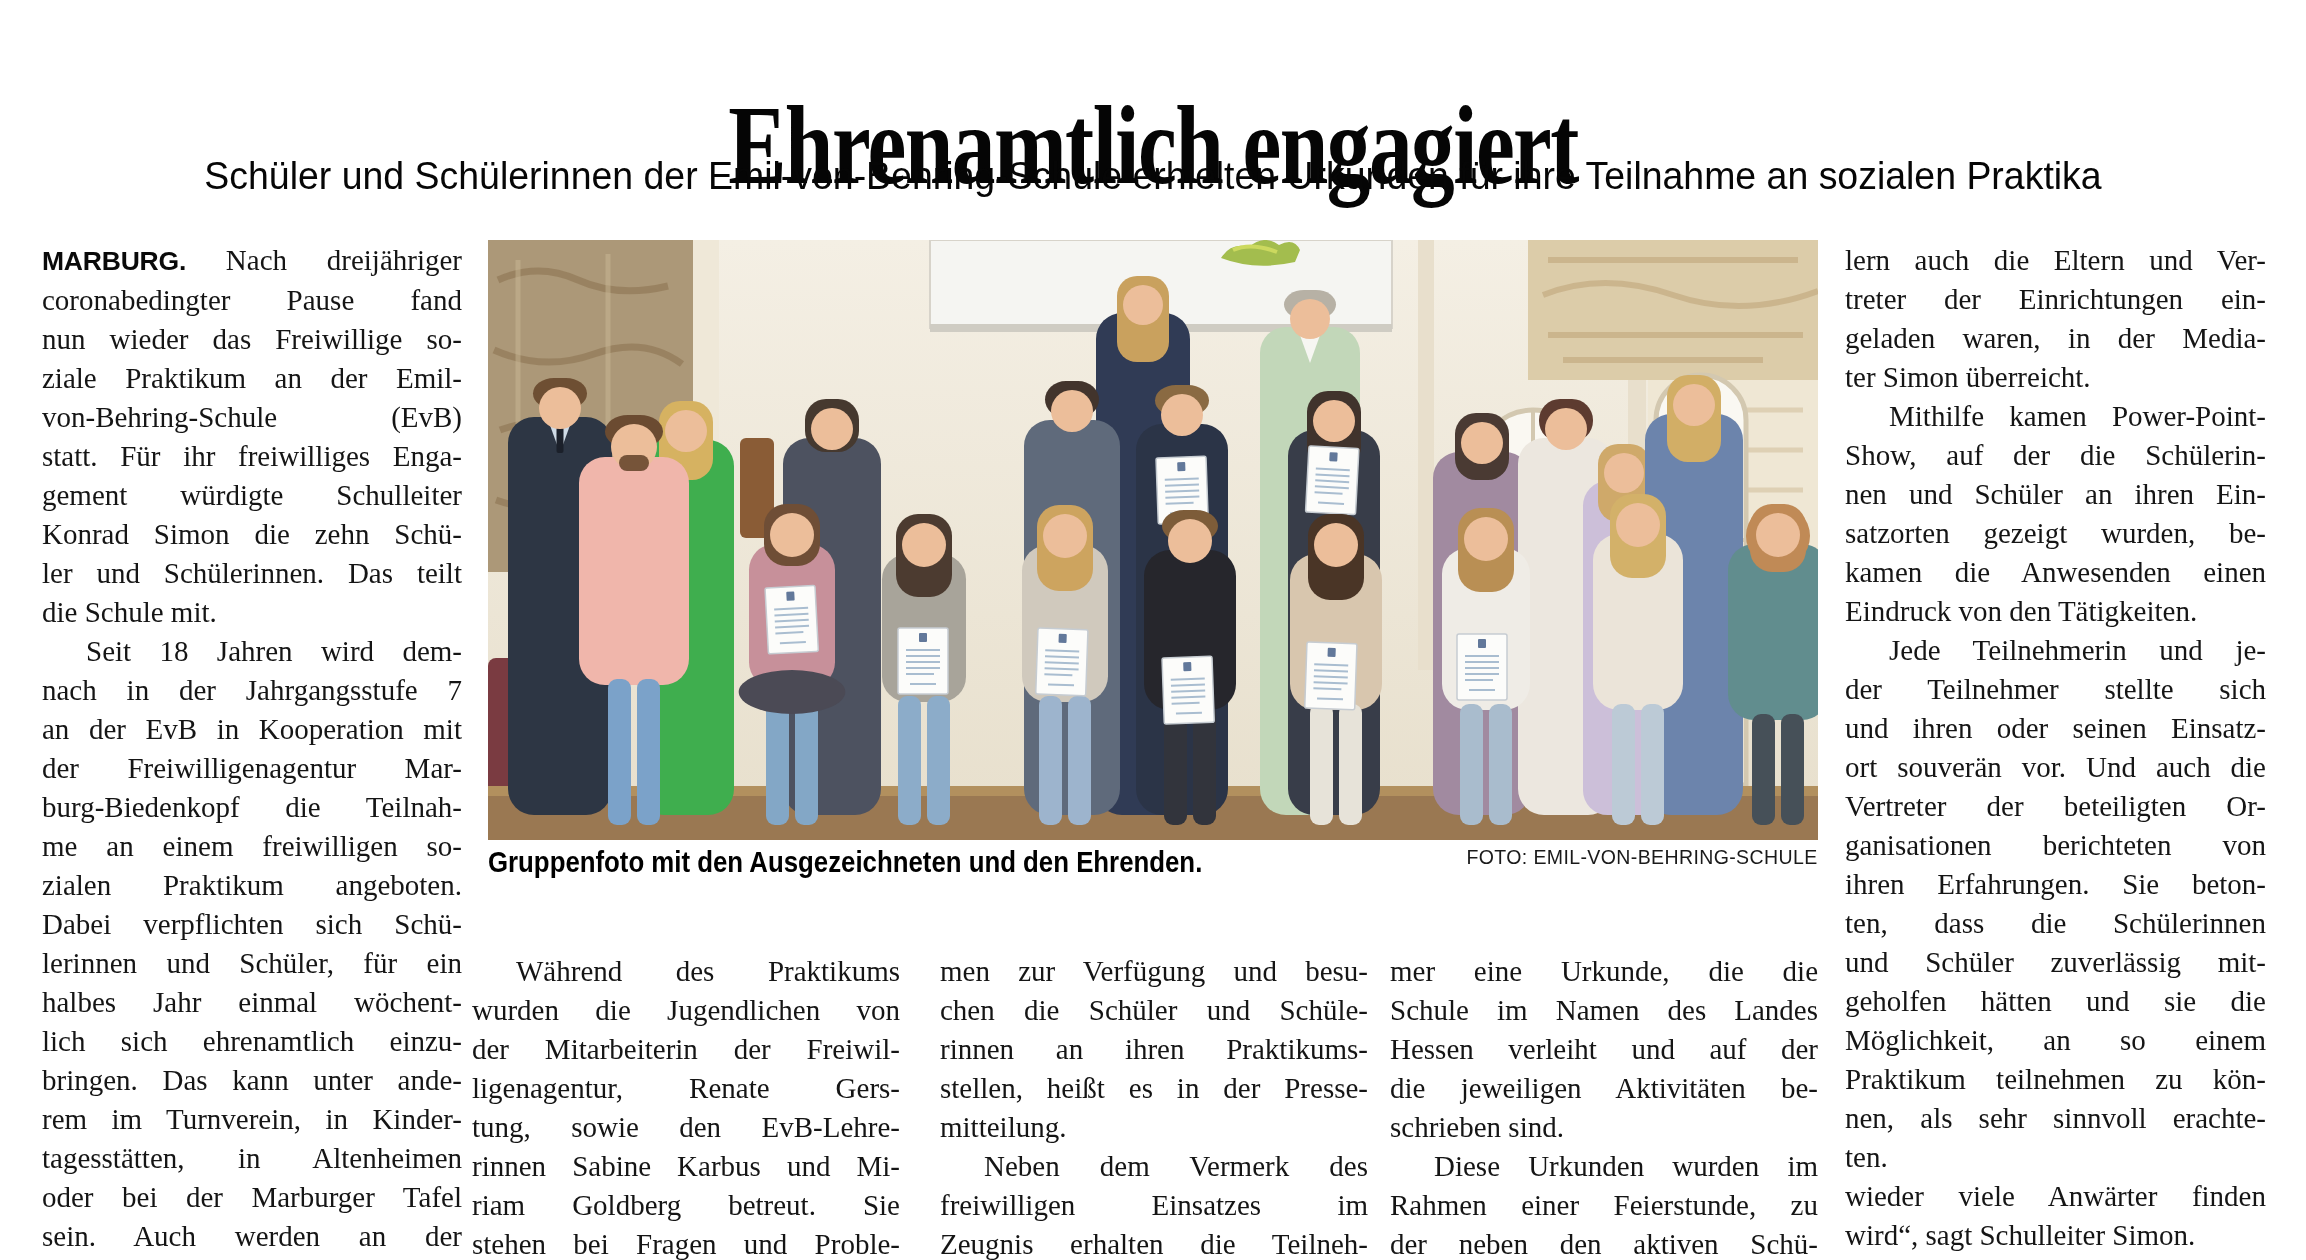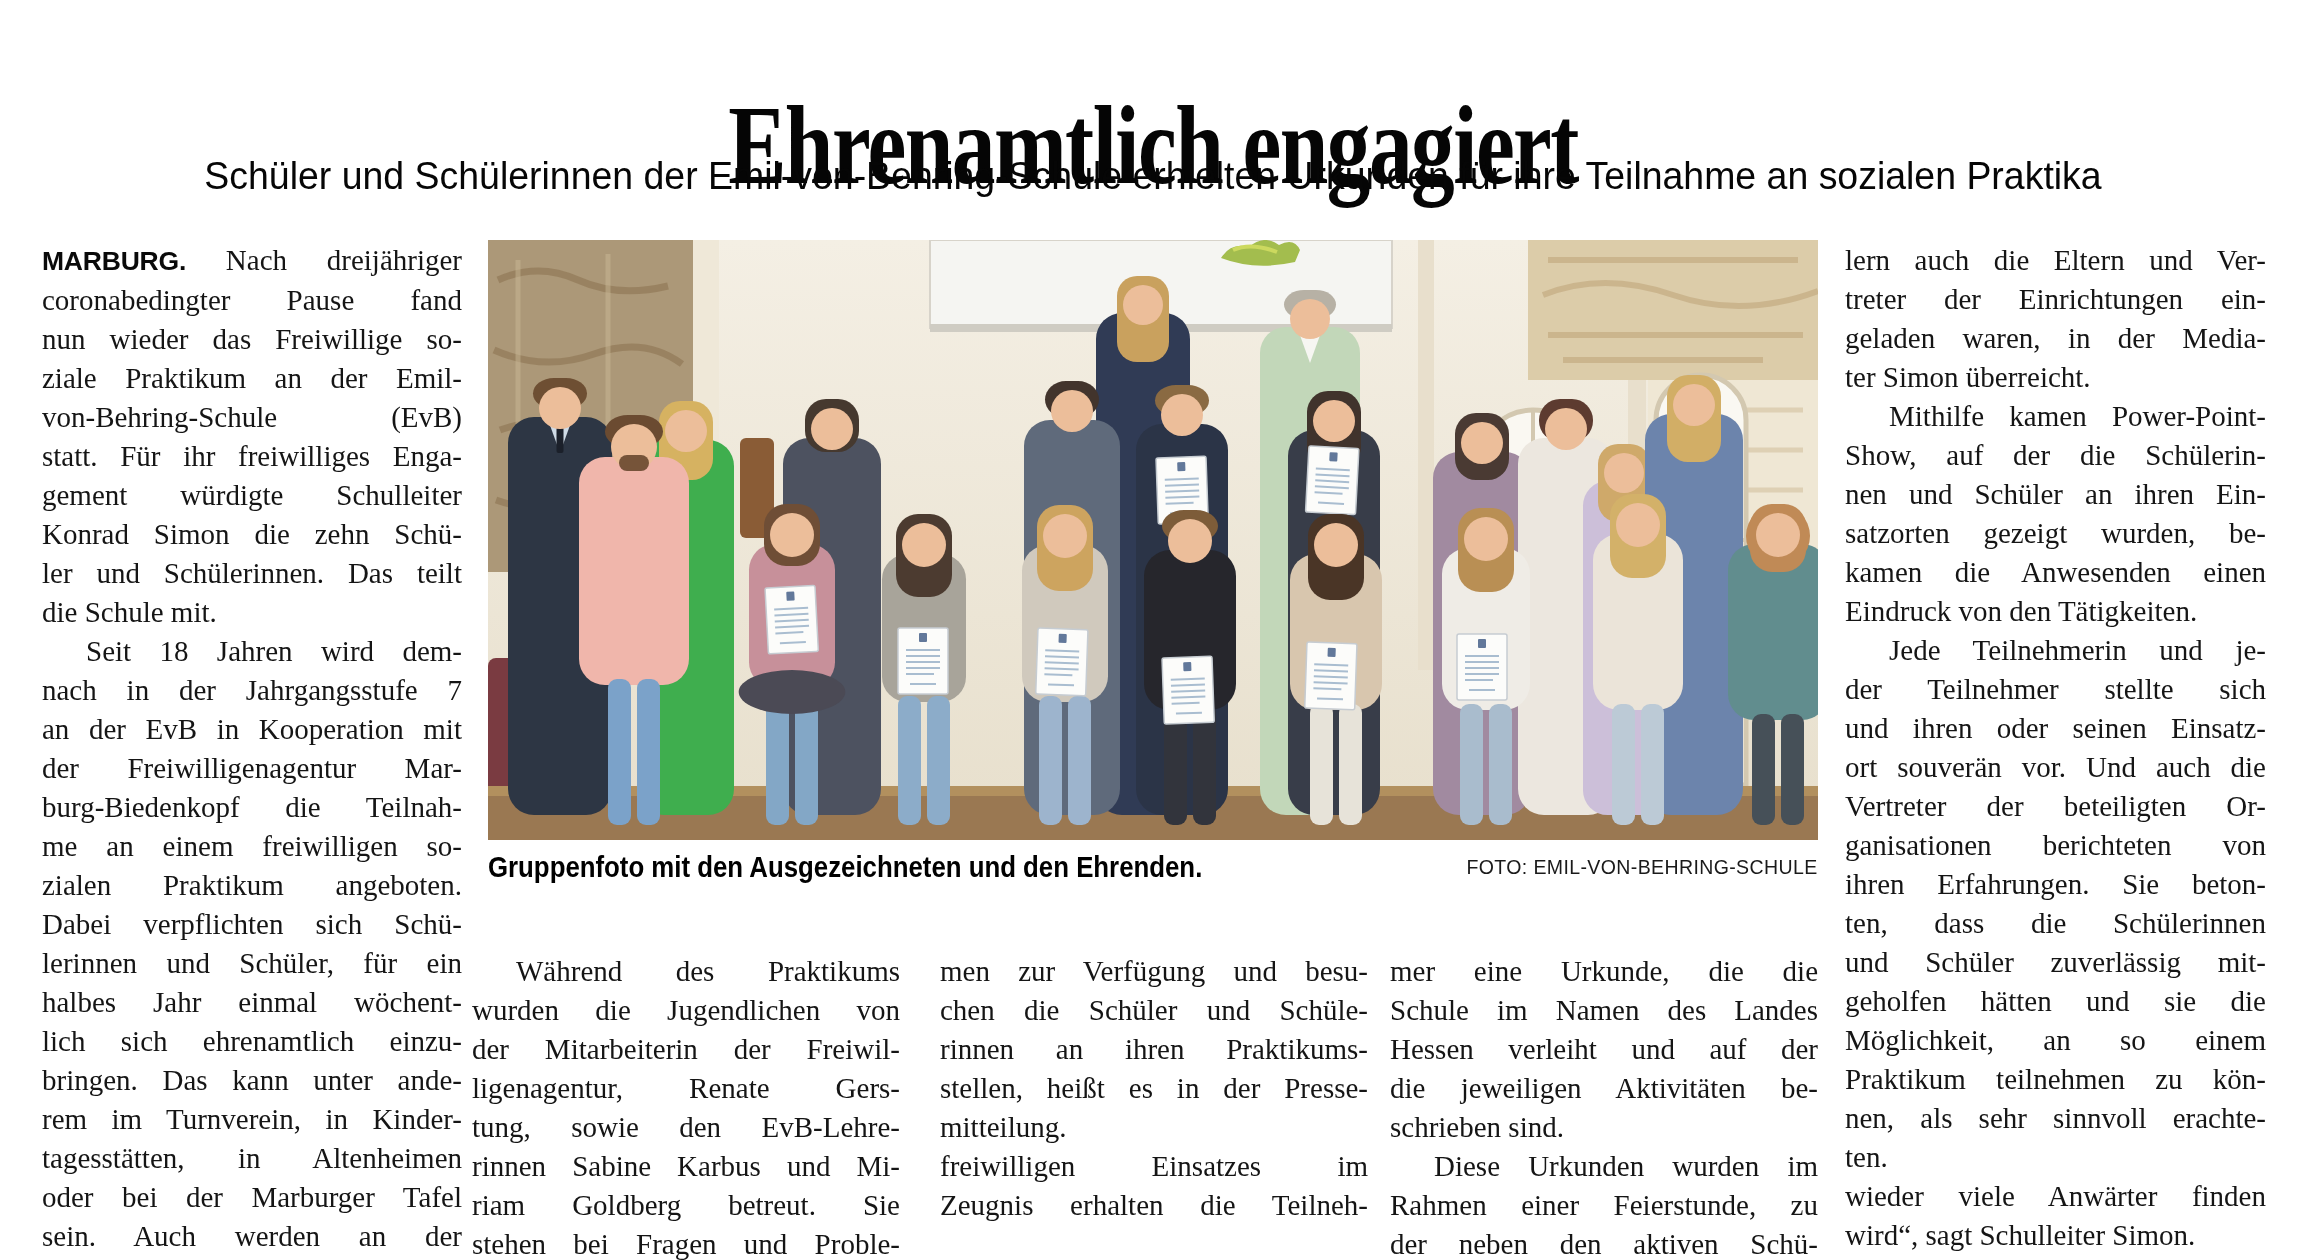--- a/index.html
+++ b/index.html
@@ -34,21 +34,21 @@
   .col-left {left:42px;  top:241px; width:420px;}
   .col-right{left:1845px;top:241px; width:421px;}
   .col-b1{left:472px; top:952px;width:428px;}
   .col-b2{left:940px; top:952px;width:428px;}
   .col-b3{left:1390px;top:952px;width:428px;}
   
   .photo-box{left:488px;top:240px;width:1330px;height:600px;background:#e9e1cf;}
   .photo-box svg{display:block;width:100%;height:100%;}
   .caption-row{
     left:488px;top:845px;width:1330px;height:44px;
-    display:flex;justify-content:space-between;align-items:center;
+    display:flex;justify-content:space-between;align-items:flex-start;
   }
   .caption{
     font-family:"Liberation Sans","DejaVu Sans",sans-serif;
     font-weight:700;font-size:30px;color:#000;
     transform:scaleX(0.86);transform-origin:0 50%;white-space:nowrap;
   }
   .credit{
     font-family:"Liberation Sans","DejaVu Sans",sans-serif;
     font-weight:400;font-size:21px;letter-spacing:0.4px;color:#1a1a1a;
     transform:scaleX(0.93);transform-origin:100% 50%;white-space:nowrap;
@@ -326,20 +326,21 @@
     <div class="ln">rinnen Sabine Karbus und Mi-</div>
     <div class="ln">riam Goldberg betreut. Sie</div>
     <div class="ln">stehen bei Fragen und Proble-</div>
   </div>
 <div class="abs coltext col-b2">
     <div class="ln">men zur Verfügung und besu-</div>
     <div class="ln">chen die Schüler und Schüle-</div>
     <div class="ln">rinnen an ihren Praktikums-</div>
     <div class="ln">stellen, heißt es in der Presse-</div>
     <div class="ln last">mitteilung.</div>
+    <div class="ln ind">Neben dem Vermerk des</div>
     <div class="ln">freiwilligen Einsatzes im</div>
     <div class="ln">Zeugnis erhalten die Teilneh-</div>
   </div>
 <div class="abs coltext col-b3">
     <div class="ln">mer eine Urkunde, die die</div>
     <div class="ln">Schule im Namen des Landes</div>
     <div class="ln">Hessen verleiht und auf der</div>
     <div class="ln">die jeweiligen Aktivitäten be-</div>
     <div class="ln last">schrieben sind.</div>
     <div class="ln ind">Diese Urkunden wurden im</div>

